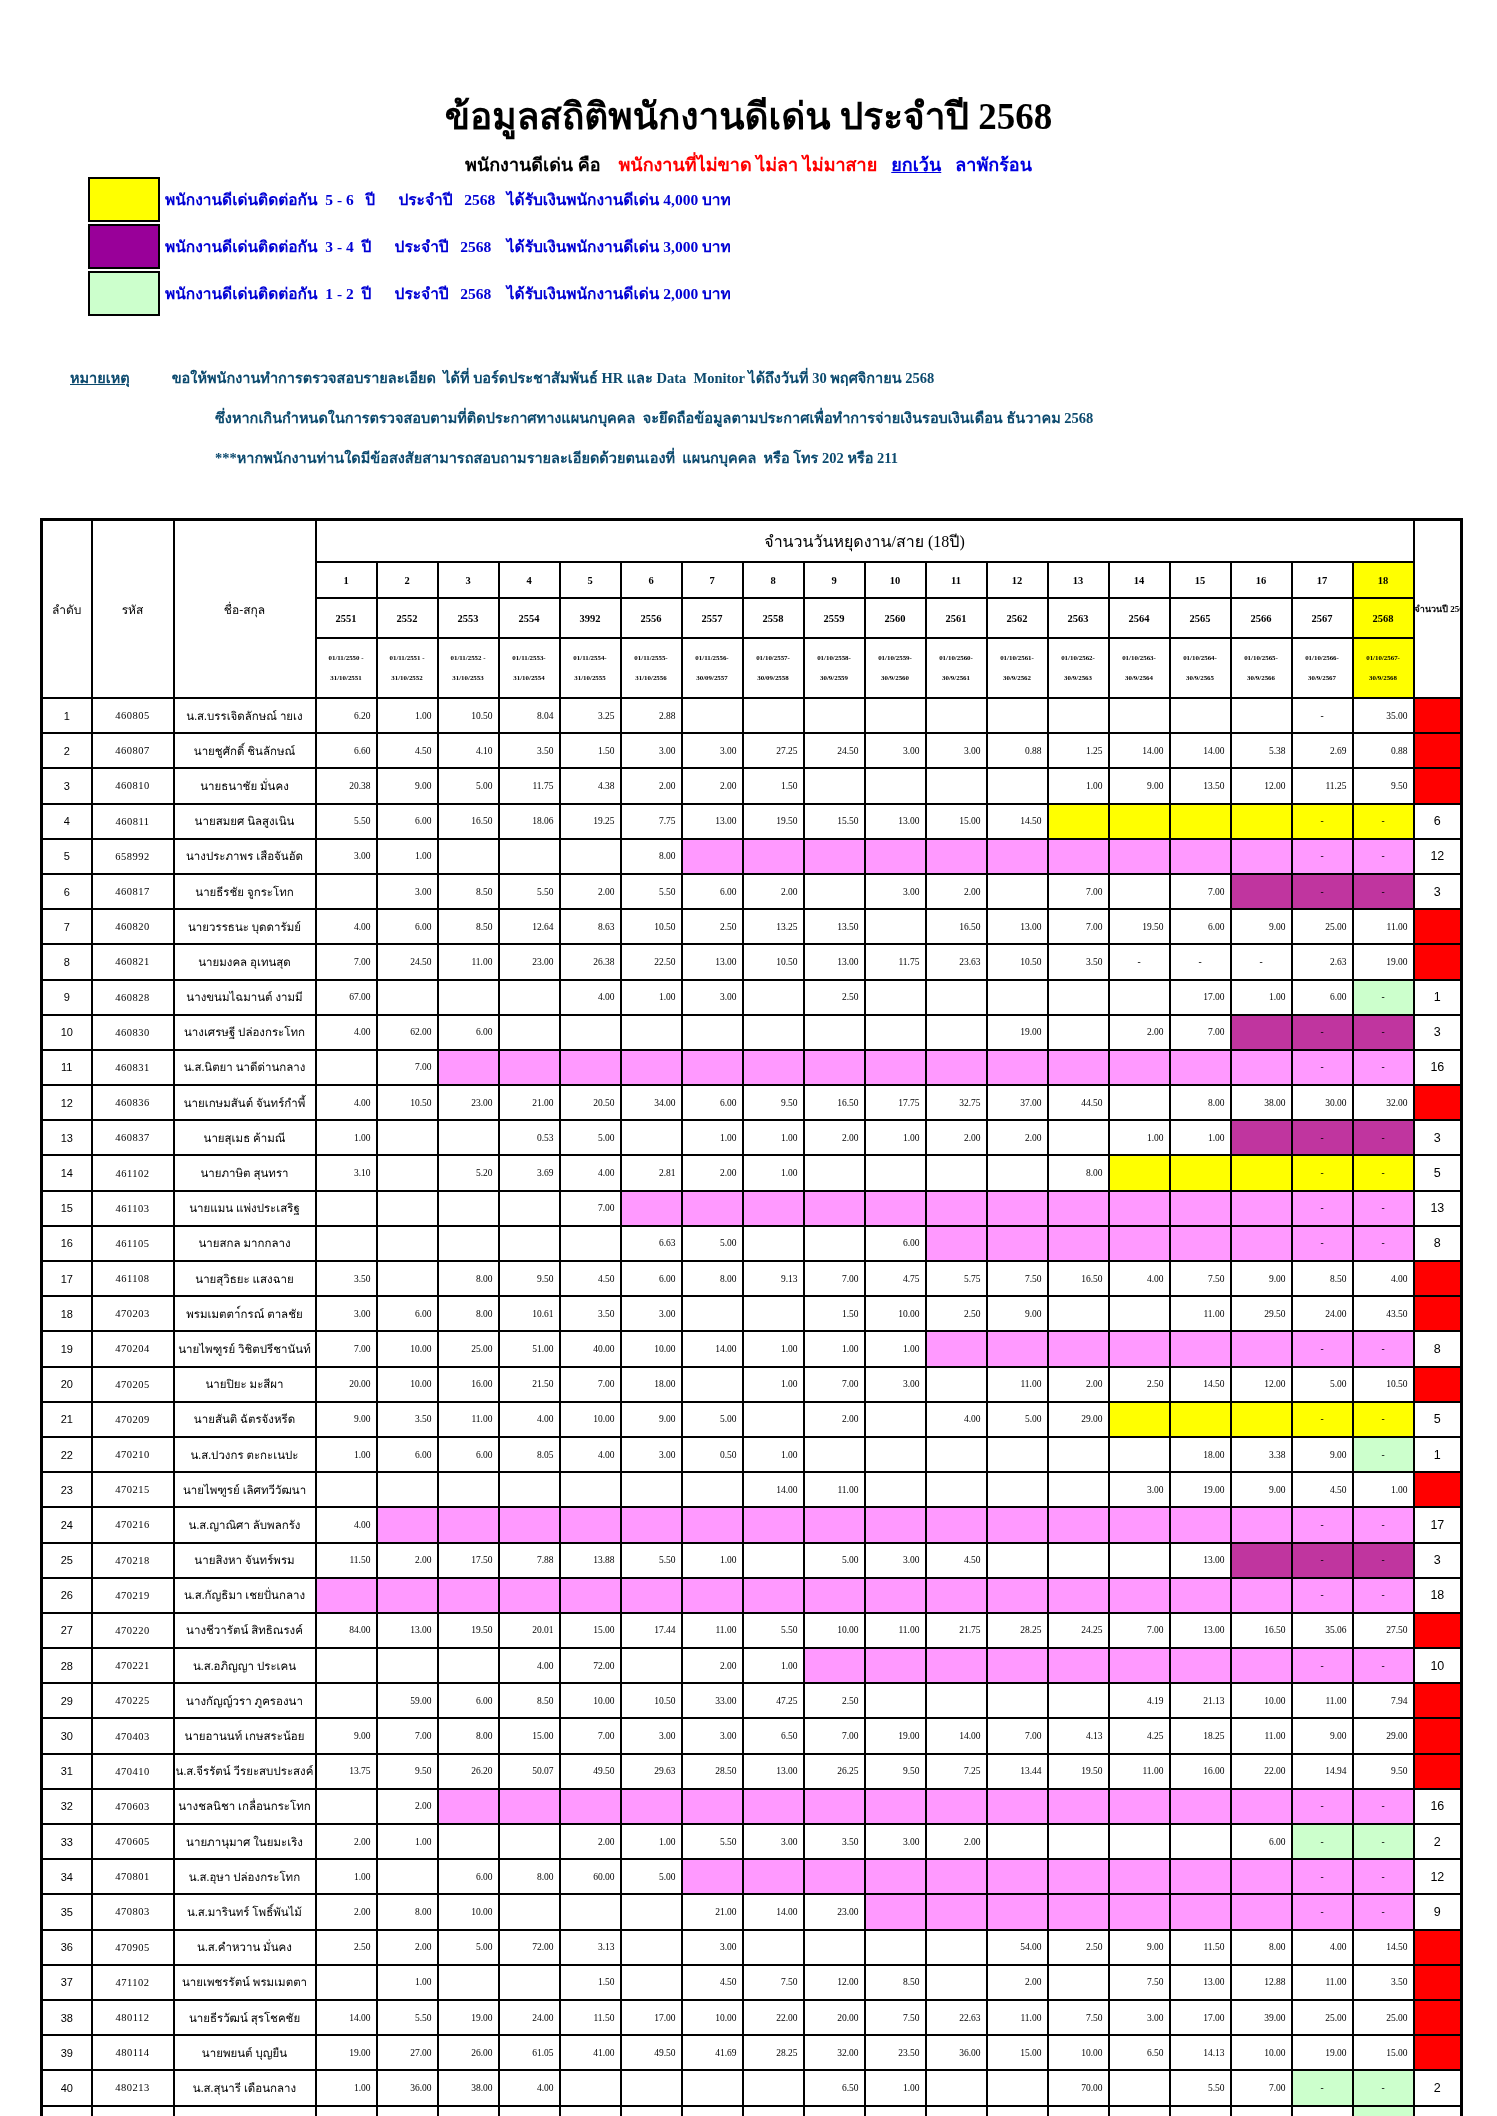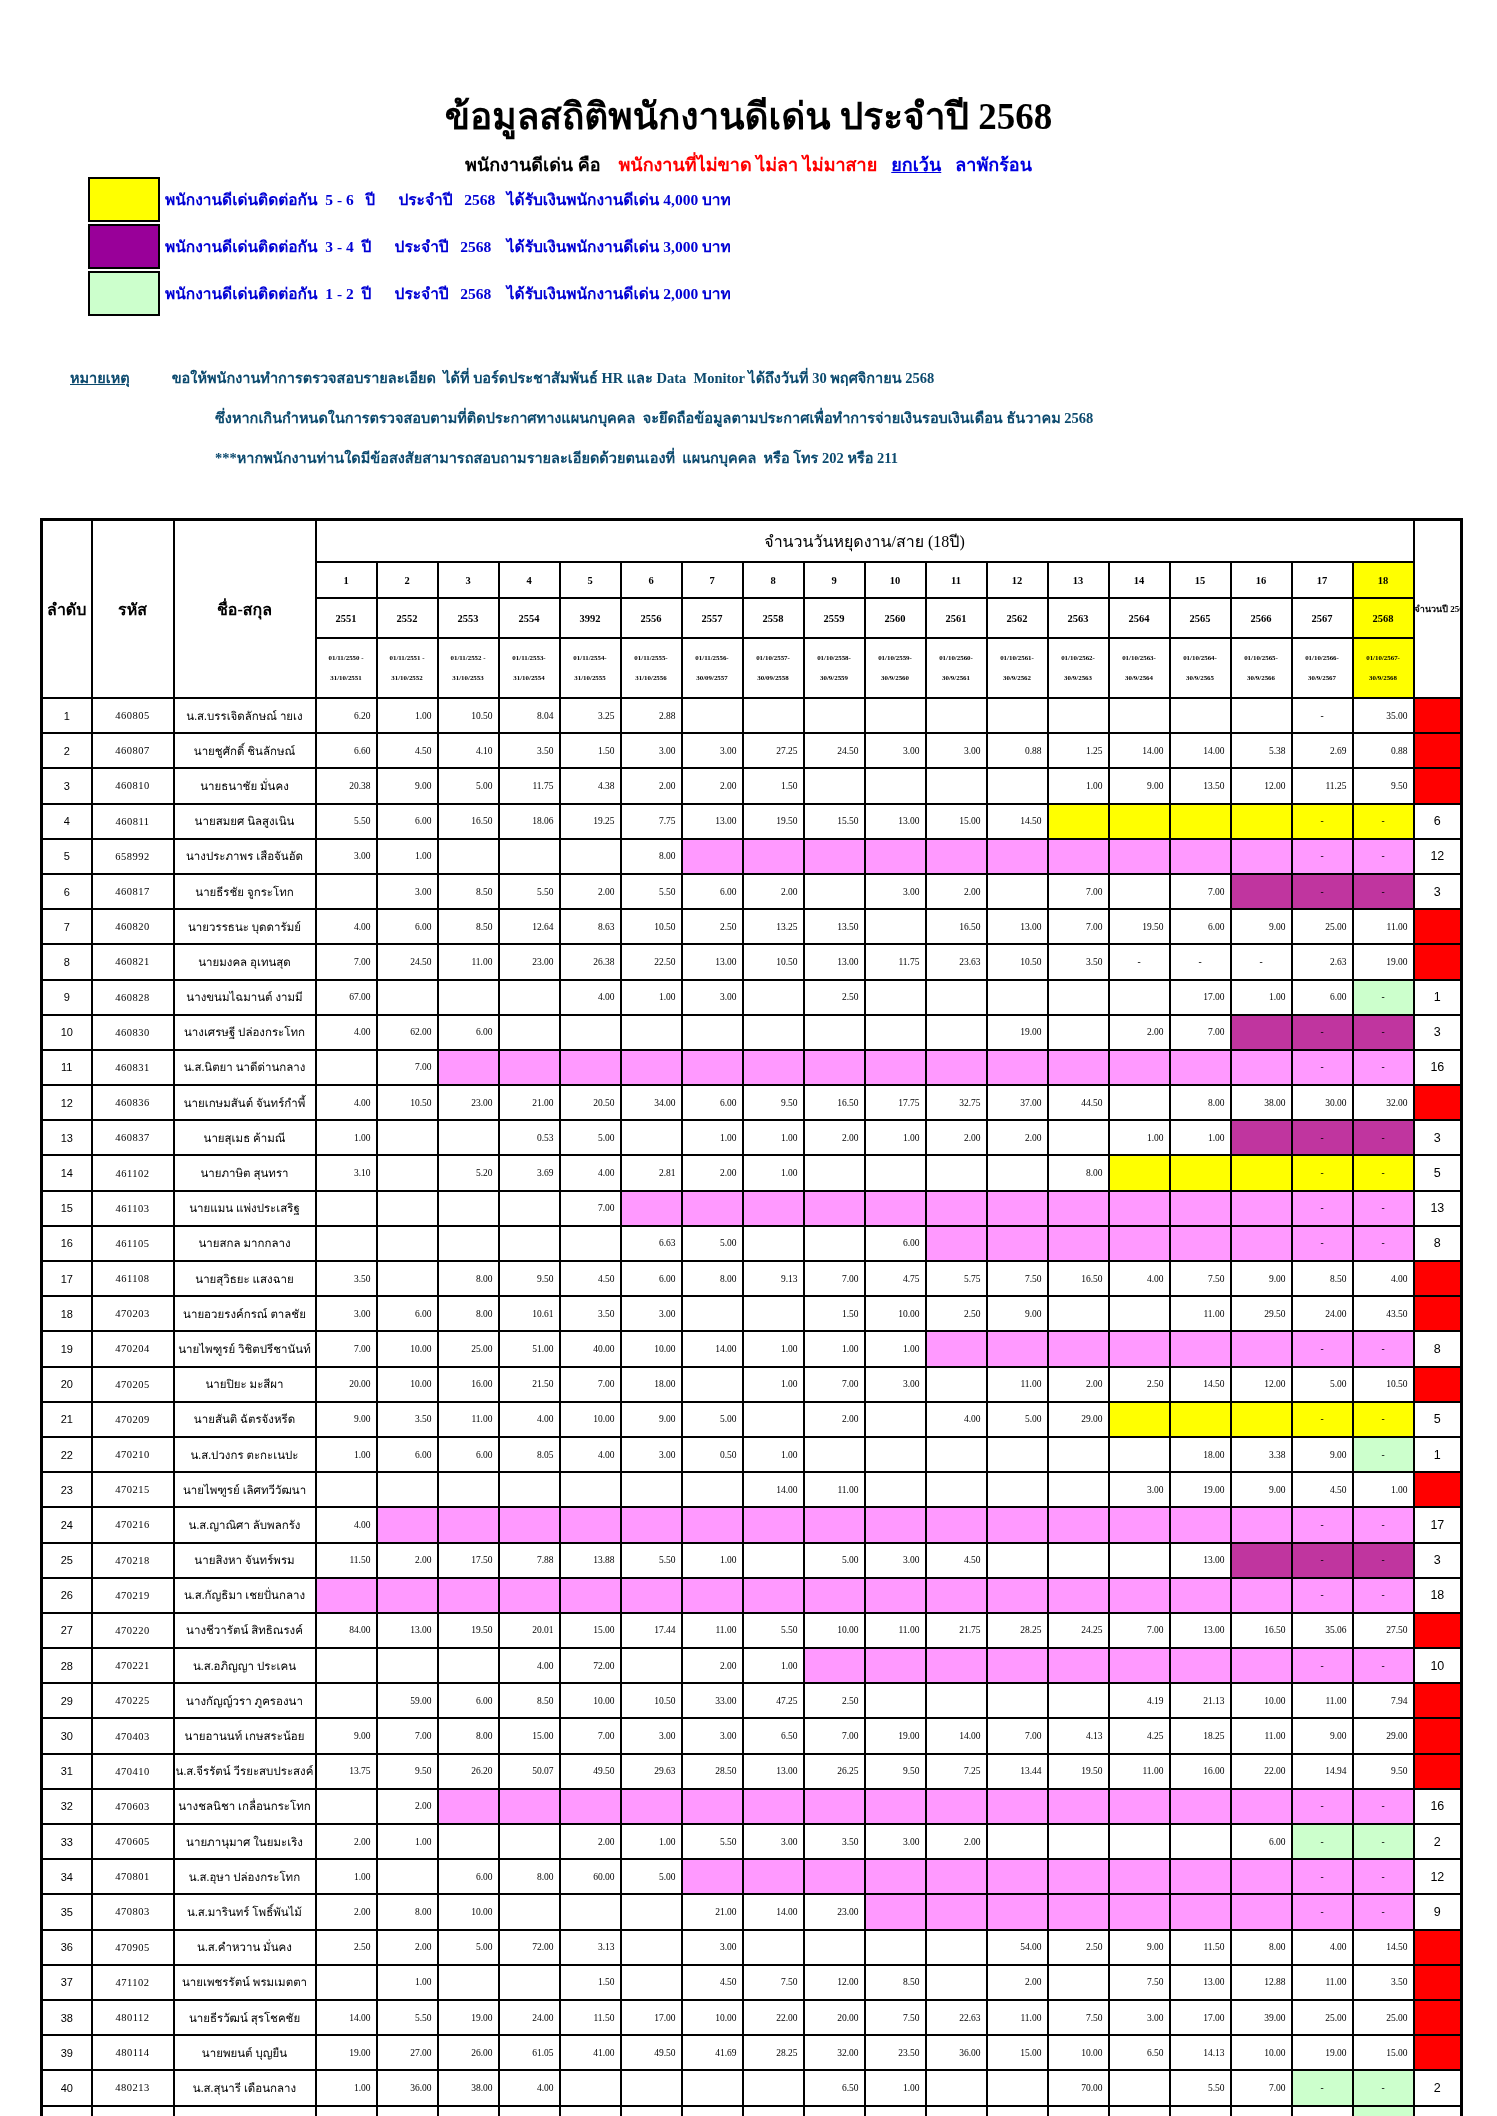--- a/index.html
+++ b/index.html
@@ -30,21 +30,21 @@
   table.main{
     position:absolute;left:40px;top:518px;border-collapse:collapse;table-layout:fixed;
     width:1420px;background:#fff;
   }
   table.main th, table.main td{
     border:2px solid #000;padding:0;text-align:center;vertical-align:middle;
     overflow:hidden;
   }
   table.main{border:3px solid #000;}
   th.big-head{font-size:16px;font-weight:normal;height:40px;}
-  th.side-head{font-size:16px;font-weight:bold;}
+  th.side-head{font-size:12px;font-weight:normal;}
   th.years-head{font-size:9px;font-weight:bold;white-space:nowrap;}
   tr.r-num th{height:34px;font-size:10.5px;font-weight:bold;}
   tr.r-year th{height:38px;font-size:10.5px;font-weight:bold;}
   tr.r-range th{height:58px;font-size:6.9px;font-weight:bold;}
   tr.r-range .rng div{line-height:20px;}
   tbody td{height:33.2px;}
   td.seq{font-family:"Liberation Sans",sans-serif;font-size:11px;}
   td.code{font-size:10.5px;letter-spacing:.5px;margin-top:47px;}
   td.name{text-align:left;padding-left:3px;font-size:11.5px;white-space:nowrap;}
   td.day{font-size:9.5px;}
@@ -633,21 +633,21 @@
         <td class="day val">4.00</td>
         <td class="day val">7.50</td>
         <td class="day val">9.00</td>
         <td class="day val">8.50</td>
         <td class="day val">4.00</td>
         <td class="total" style="background: rgb(255, 0, 0);"></td>
       </tr>
       <tr>
         <td class="seq">18</td>
         <td class="code">470203</td>
-        <td class="name">นายอวยรงค์กรณ์ ตาลชัย</td>
+        <td class="name">พรมเมตตา์กรณ์ ตาลชัย</td>
         <td class="day val">3.00</td>
         <td class="day val">6.00</td>
         <td class="day val">8.00</td>
         <td class="day val">10.61</td>
         <td class="day val">3.50</td>
         <td class="day val">3.00</td>
         <td class="day "></td>
         <td class="day "></td>
         <td class="day val">1.50</td>
         <td class="day val">10.00</td>

